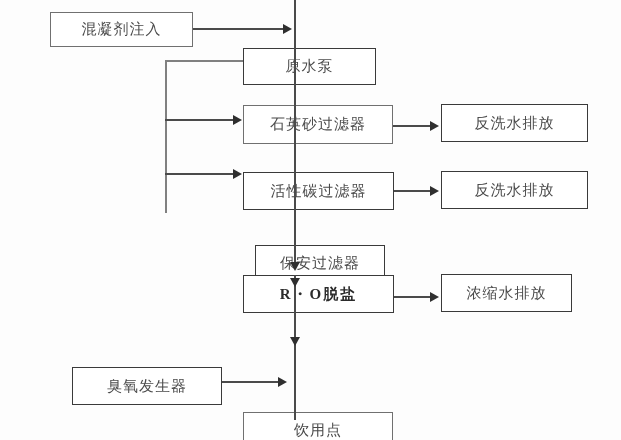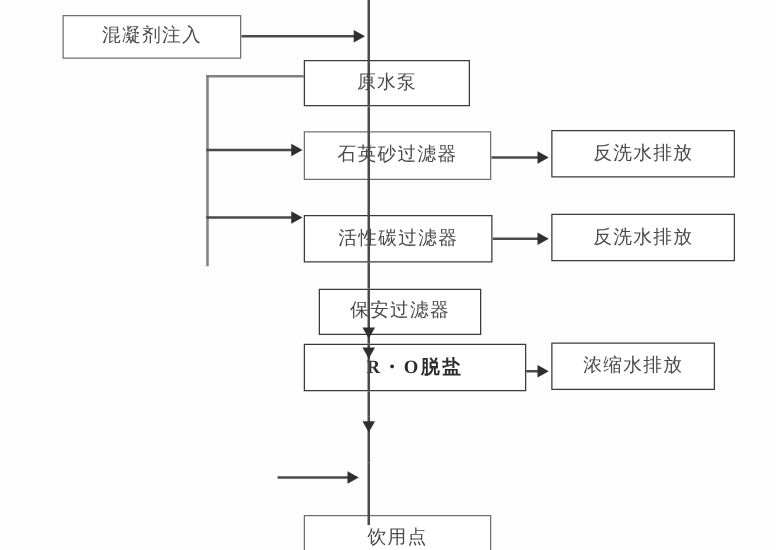--- a/index.html
+++ b/index.html
@@ -132,31 +132,34 @@
   </div>
 
   <div class="node dark" style="left:243px; top:172px; width:151px; height:38px;">
     <span class="label">活性碳过滤器</span>
   </div>
 
   <div class="node dark" style="left:441px; top:171px; width:147px; height:38px;">
     <span class="label">反洗水排放</span>
   </div>
 
-  <div class="node dark" style="left:255px; top:231px; width:130px; height:37px;">
+  <div class="node dark" style="left:255px; top:245px; width:130px; height:37px;">
     <span class="label">保安过滤器</span>
   </div>
 
-  <div class="node dark ro" style="left:243px; top:275px; width:178px; height:38px;">
+  <div class="node dark ro" style="left:243px; top:275px; width:151px; height:38px;">
     <span class="label">R・O脱盐</span>
   </div>
 
   <div class="node dark" style="left:441px; top:274px; width:131px; height:38px;">
     <span class="label">浓缩水排放</span>
   </div>
 
 
+  <div class="node dark" style="left:72px; top:367px; width:150px; height:38px;">
+    <span class="label">臭氧发生器</span>
+  </div>
 
   <div class="node" style="left:243px; top:412px; width:150px; height:36px;">
     <span class="label">饮用点</span>
   </div>
 
 </div>
 
 </body></html>

